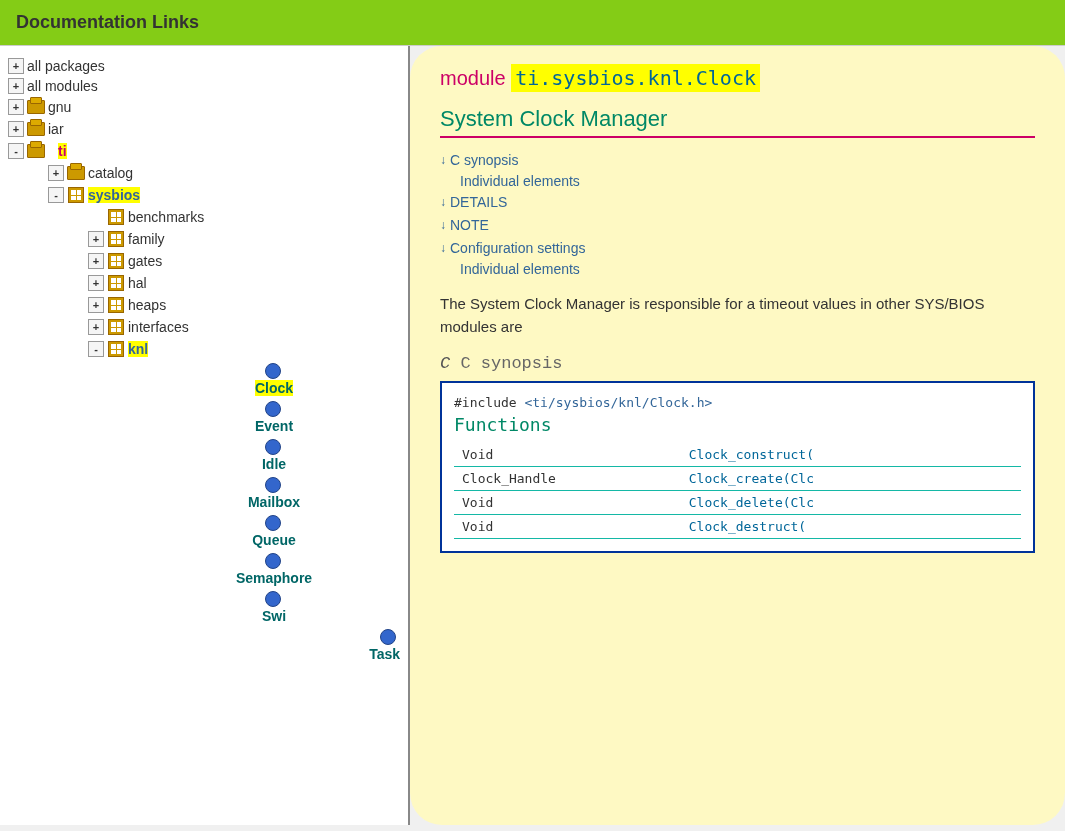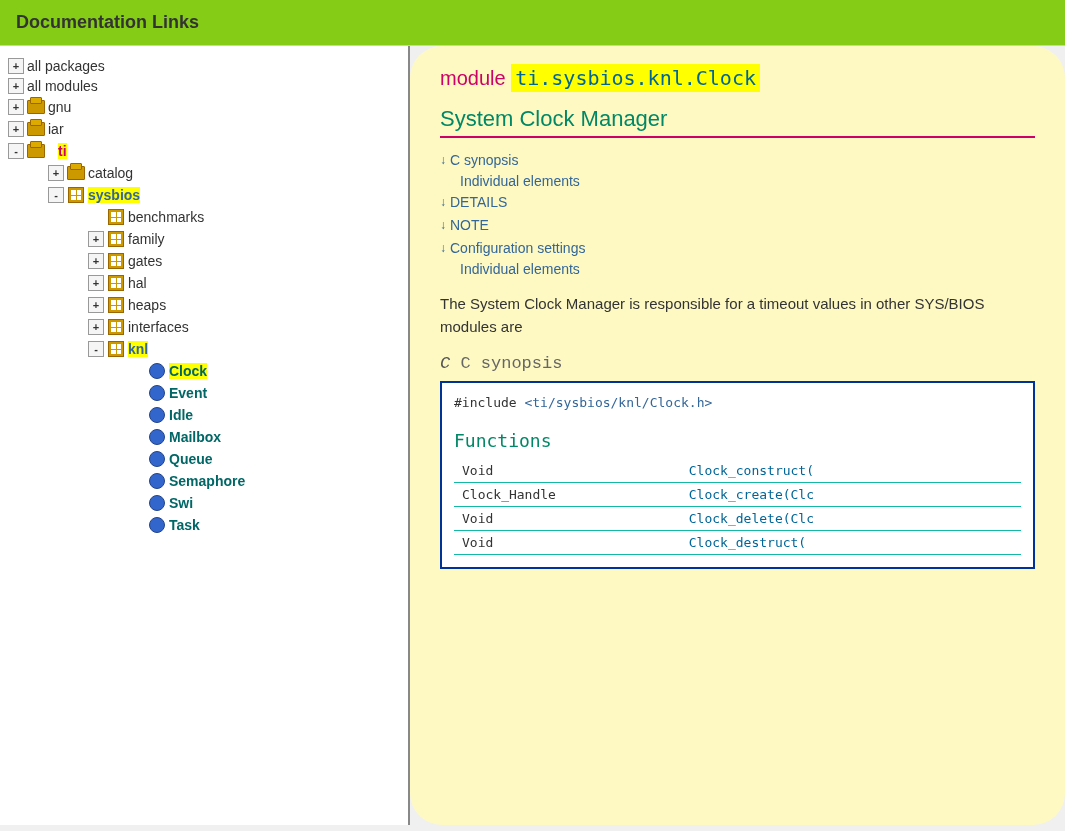--- a/index.html
+++ b/index.html
@@ -140,20 +140,21 @@
     .tree-children {
       margin-left: 20px;
     }
 
     
     .leaf-item {
       display: flex;
       align-items: center;
       padding: 2px 0;
       cursor: pointer;
+      flex-direction: column;
     }
 
     
     .module-header {
       font-size: 20px;
       color: #cc0066;
       margin-bottom: 8px;
     }
     .module-name-highlight {
       background: yellow;
@@ -199,21 +200,21 @@
     }
     .code-box {
       border: 2px solid #003399;
       padding: 12px;
       background: #fff;
       font-family: monospace;
     }
     .code-include {
       color: #333;
       font-size: 13px;
-      margin-bottom: 20px;
+      margin-bottom: 4px;
     }
     .code-include .kw { color: #333; }
     .code-include .path { color: #336699; }
     .functions-title {
       font-size: 18px;
       color: #008866;
       margin-bottom: 8px;
     }
     .functions-table {
       width: 100%;
@@ -444,21 +445,21 @@
             <span class="tree-label bold-teal">Semaphore</span>
           </div>
 
           <div class="leaf-item" style="margin-left:80px;">
             <div class="pkg-icon">
                 <div class="icon-circle"></div>
               </div>
             <span class="tree-label bold-teal">Swi</span>
           </div>
 
-          <div class="leaf-item" style="margin-left:80px;">
+          <div class="leaf-item" style="margin-left:80px;align-items:flex-end;">
             <div class="pkg-icon">
                 <div class="icon-circle"></div>
               </div>
             <span class="tree-label bold-teal">Task</span>
           </div>
 
         </div>
       </div>
     </div>
 

